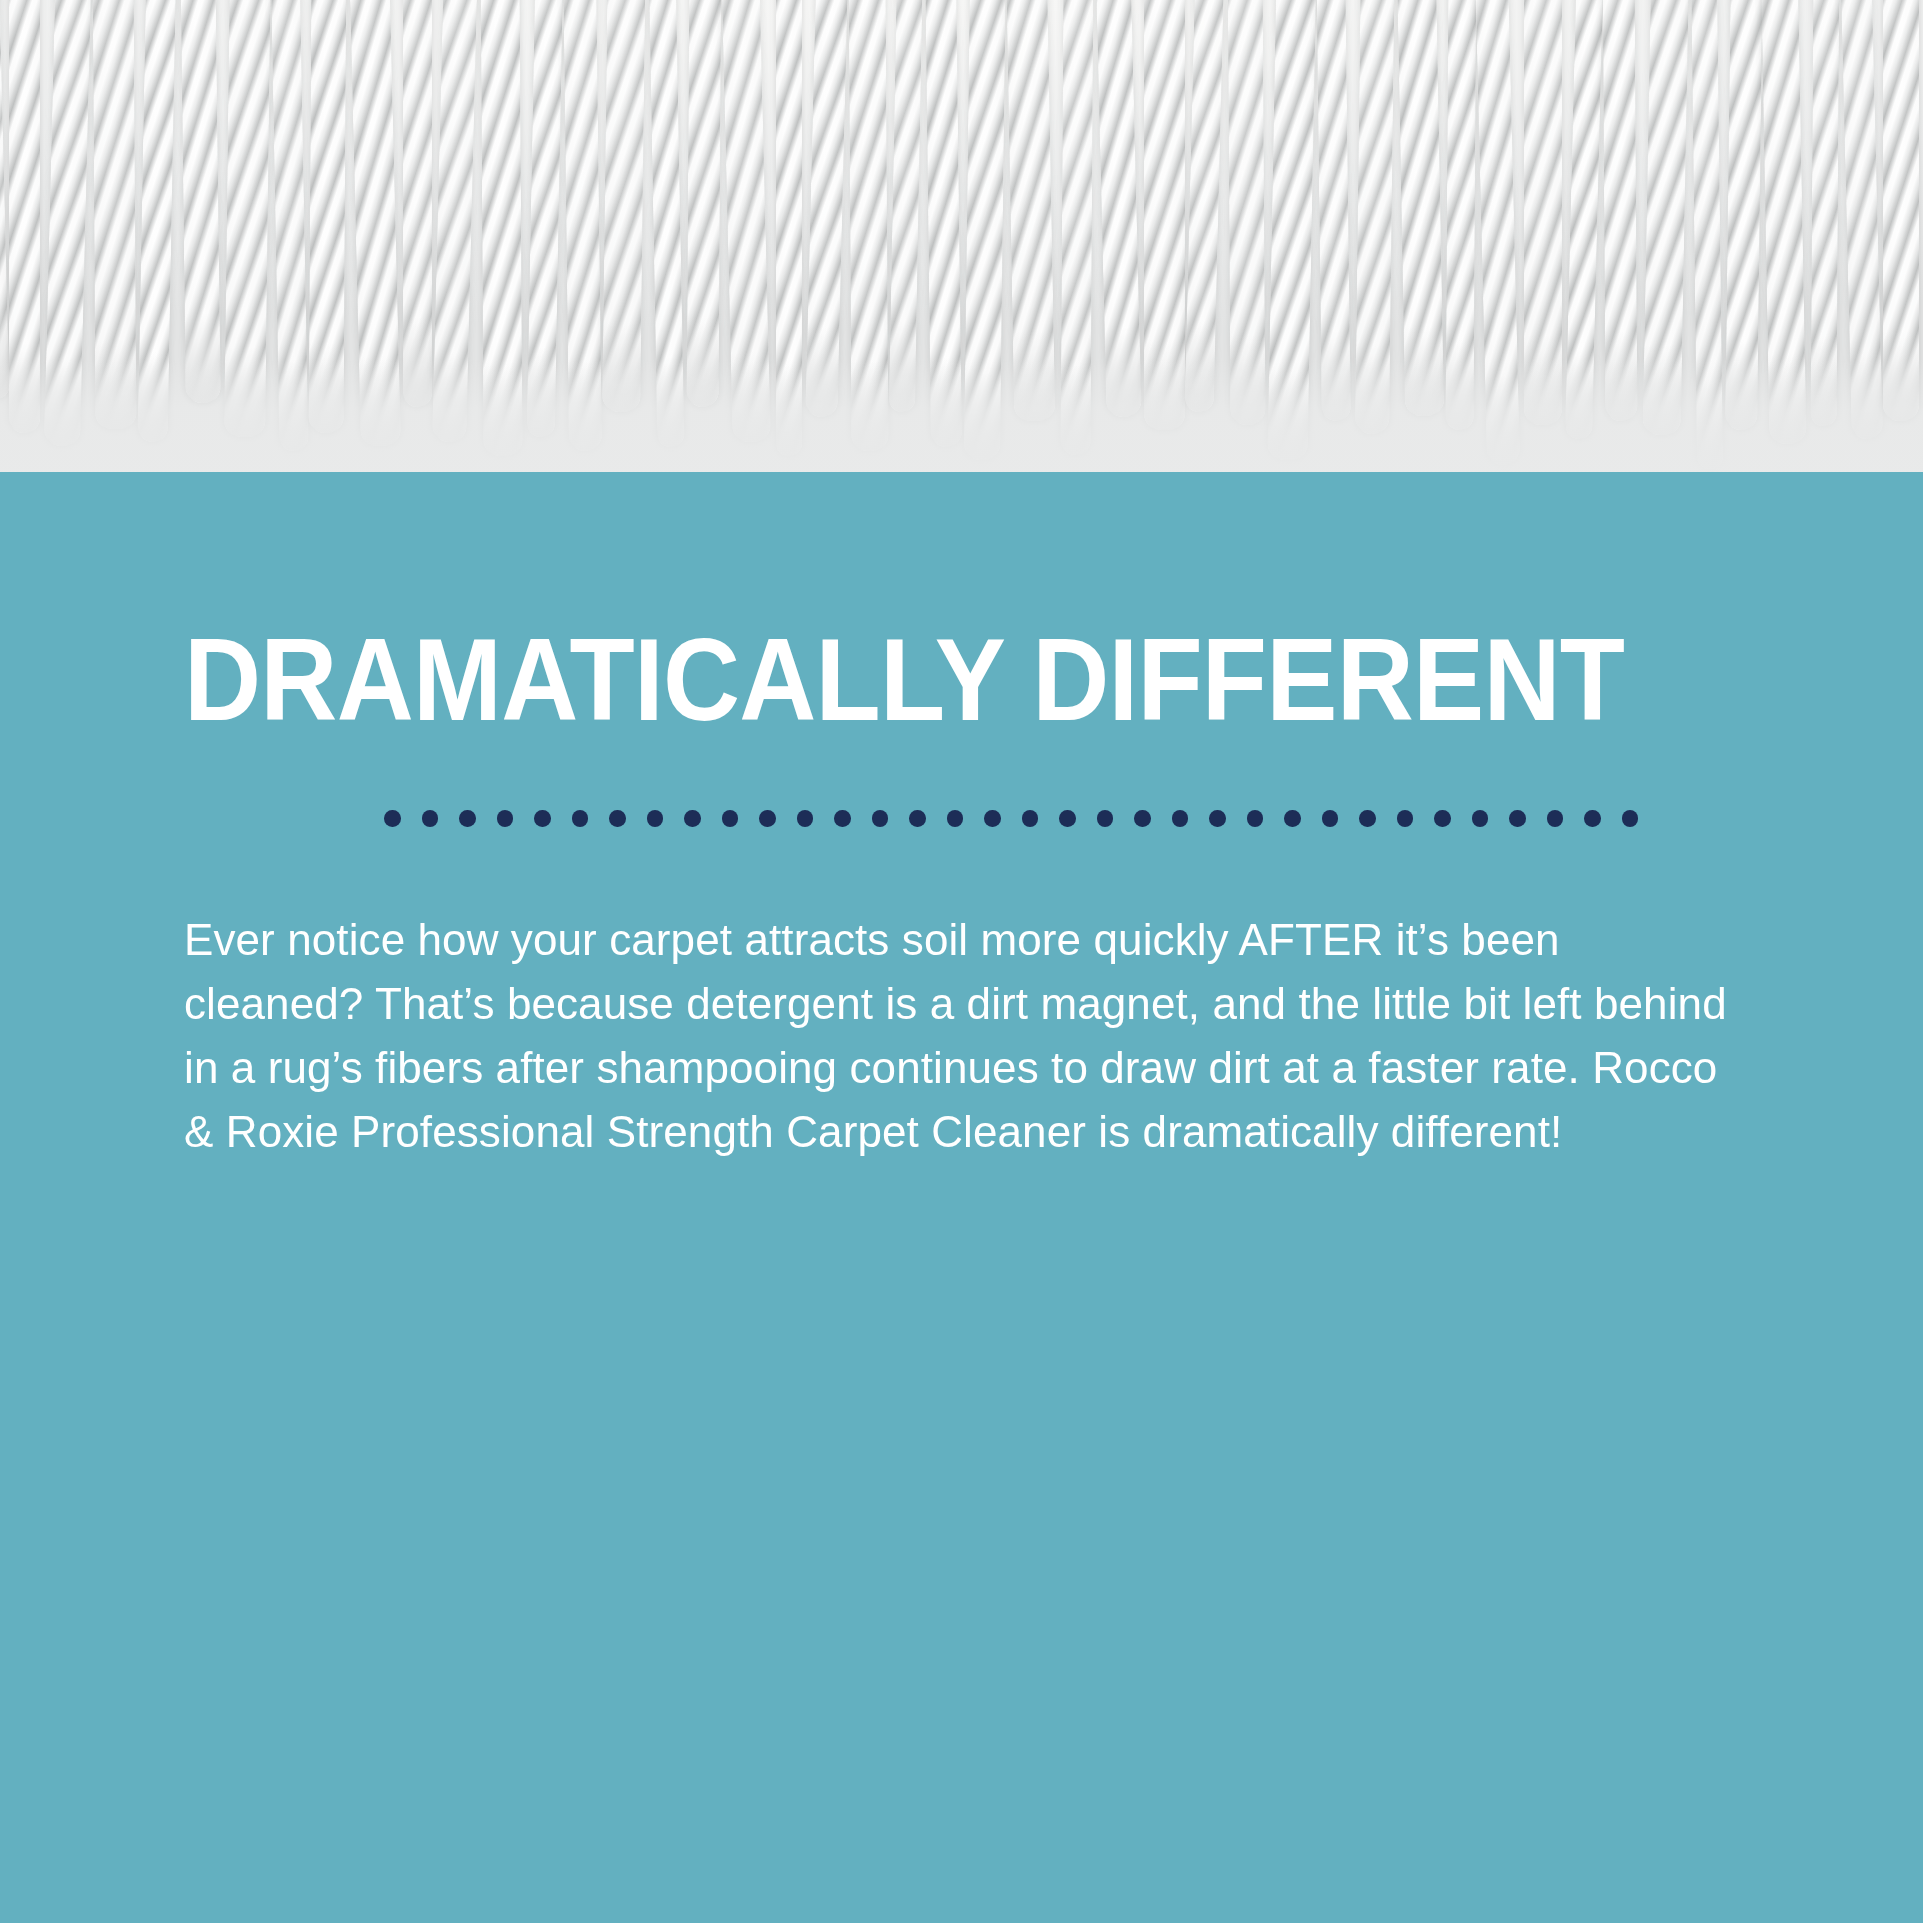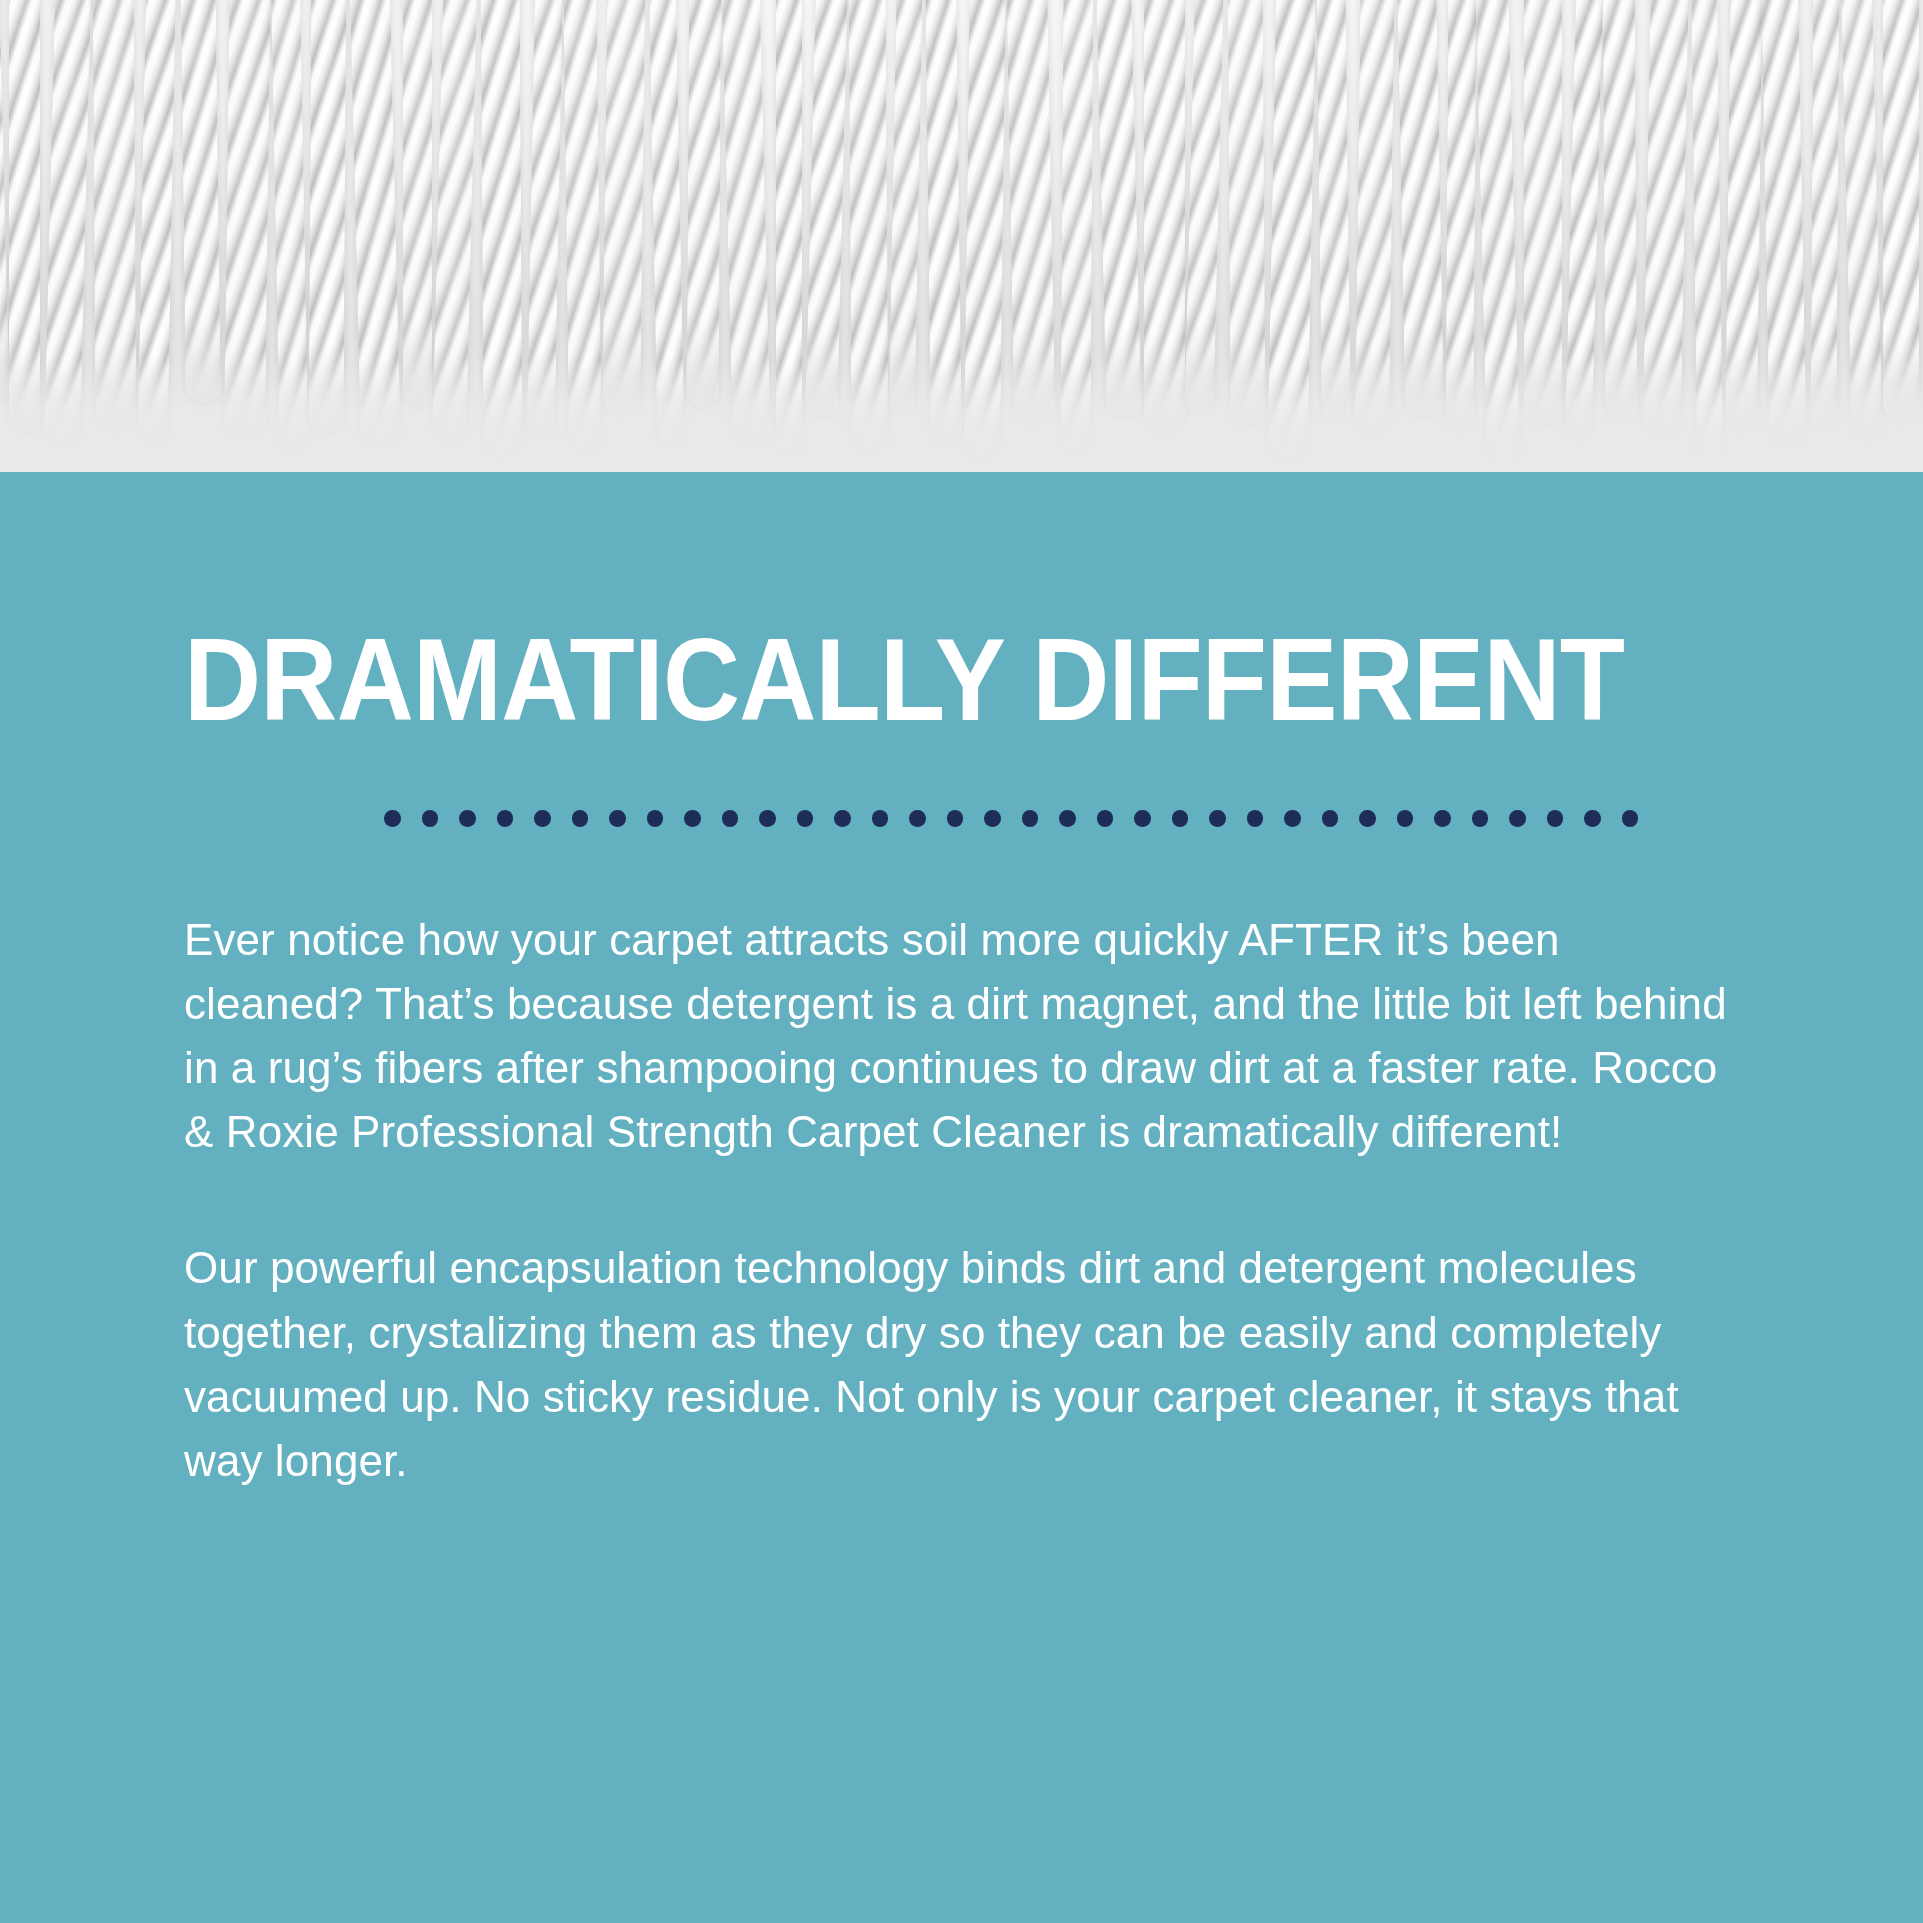--- a/index.html
+++ b/index.html
@@ -218,17 +218,16 @@
         <span class="dot" style="background: rgb(29, 45, 87);"></span>
         <span class="dot" style="background: rgb(29, 45, 87);"></span>
         <span class="dot" style="background: rgb(29, 45, 87);"></span>
         <span class="dot" style="background: rgb(29, 45, 87);"></span>
         <span class="dot" style="background: rgb(29, 45, 87);"></span>
         <span class="dot" style="background: rgb(29, 45, 87);"></span>
         <span class="dot" style="background: rgb(29, 45, 87);"></span>
       </div>
 
     <p class="body-copy first">Ever notice how your carpet attracts soil more quickly AFTER it’s been cleaned? That’s because detergent is a dirt magnet, and the little bit left behind in a rug’s fibers after shampooing continues to draw dirt at a faster rate. Rocco &amp; Roxie Professional Strength Carpet Cleaner is dramatically different!</p>
-    <p class="body-copy second">Our powerful encapsulation technology binds dirt and detergent molecules together, crystalizing them as they dry so they can be easily and completely vacuumed up. No sticky residue. Not only is your carpet cleaner, it stays that way longer.</p>
   </div>
 
 </div>
 
 
 </body></html>

